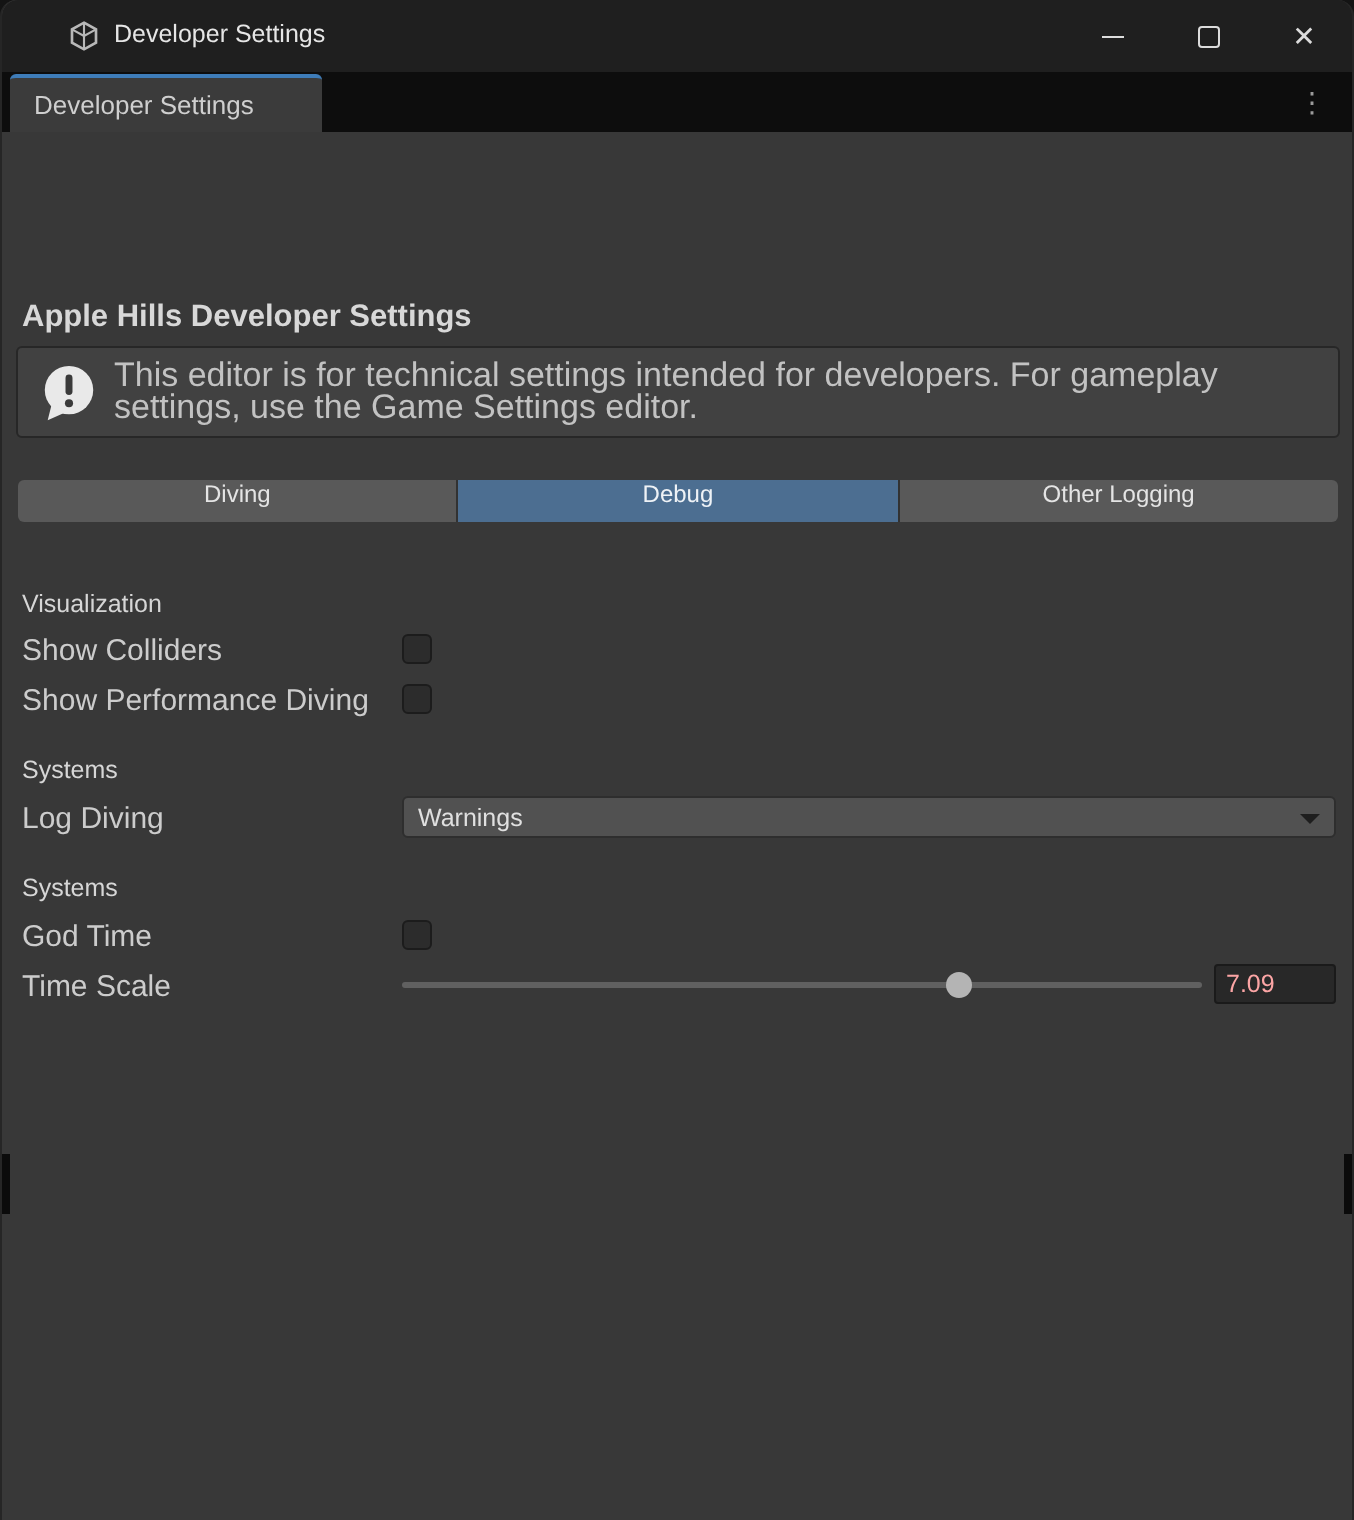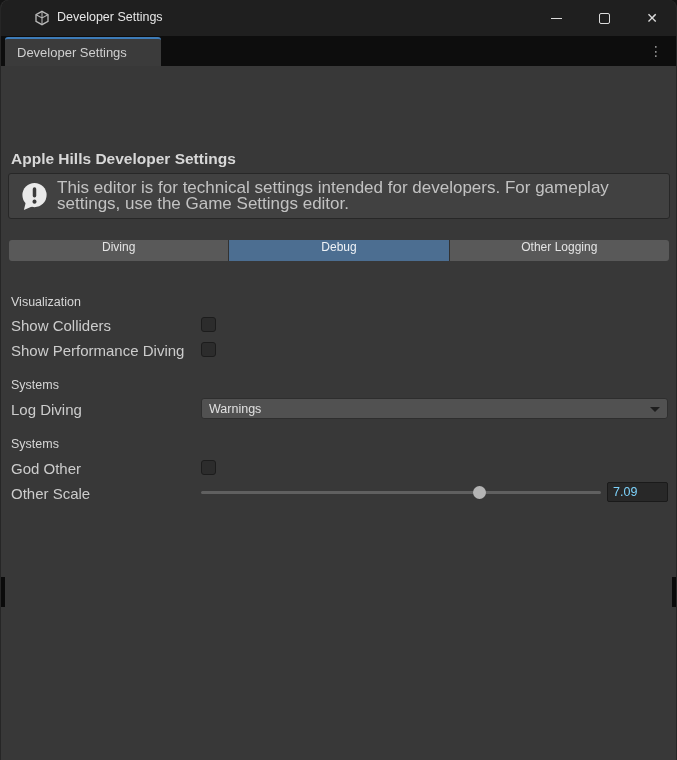--- a/index.html
+++ b/index.html
@@ -106,21 +106,21 @@
     background: #606060; border-radius: 2px;
   }
   .slider-thumb {
     position: absolute; top: 1px; width: 13px; height: 13px; margin-left: -6px;
     background: #b4b4b4; border-radius: 50%;
   }
   .value-field {
     position: absolute; left: 606px; top: 416px; width: 61px; height: 20px;
     background: #282828; border: 1px solid #1a1a1a; border-radius: 2px;
     display: flex; align-items: center; padding-left: 5px;
-    font-size: 12.5px; color: #7dd3fc;
+    font-size: 12.5px; color: #fca5a5;
   }
 
   
   .edge-seg { position: absolute; width: 4px; height: 30px; top: 577px; background: #0b0b0b; }
   .edge-seg.left { left: 0; }
   .edge-seg.right { right: 0; }
 </style>
 </head>
 <body>
 
@@ -185,23 +185,23 @@
     <div class="checkbox" style="top:276px"></div>
 
     <div class="section-title" style="top:312px">Systems</div>
     <div class="field-label" style="top:335px">Log Diving</div>
     <div class="dropdown">
       <span>Warnings</span>
       <span class="dropdown-arrow"></span>
     </div>
 
     <div class="section-title" style="top:371px">Systems</div>
-    <div class="field-label" style="top:394px">God Other</div>
+    <div class="field-label" style="top:394px">God Time</div>
     <div class="checkbox" style="top:394px"></div>
-    <div class="field-label" style="top:419px">Other Scale</div>
+    <div class="field-label" style="top:419px">Time Scale</div>
     <div class="slider">
       <div class="slider-track"></div>
       <div class="slider-thumb" style="left: 69.5%;"></div>
     </div>
     <div class="value-field">
       <span>7.09</span>
     </div>
 
   </div>
 

